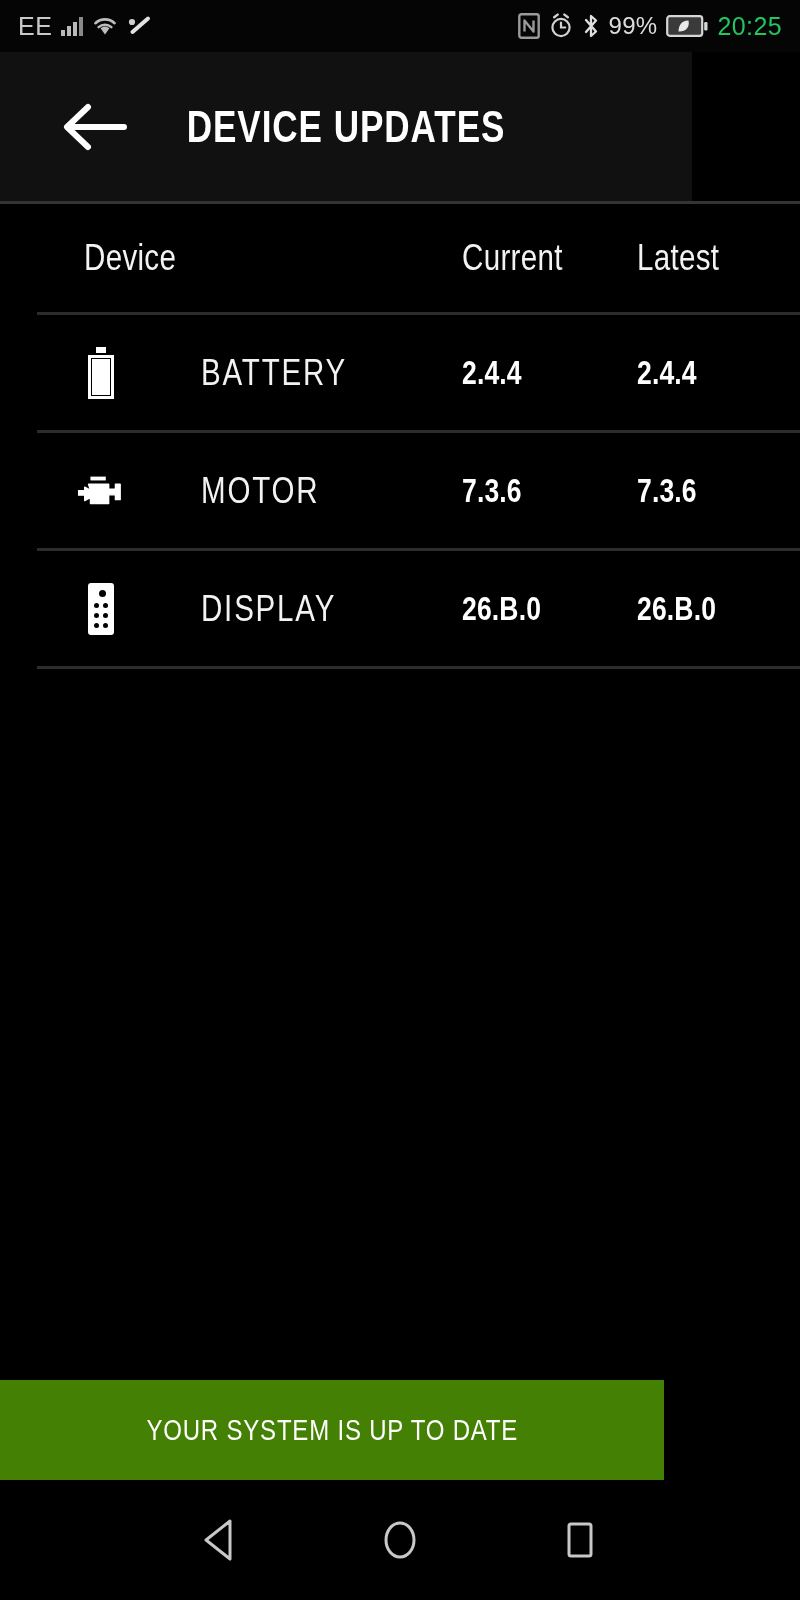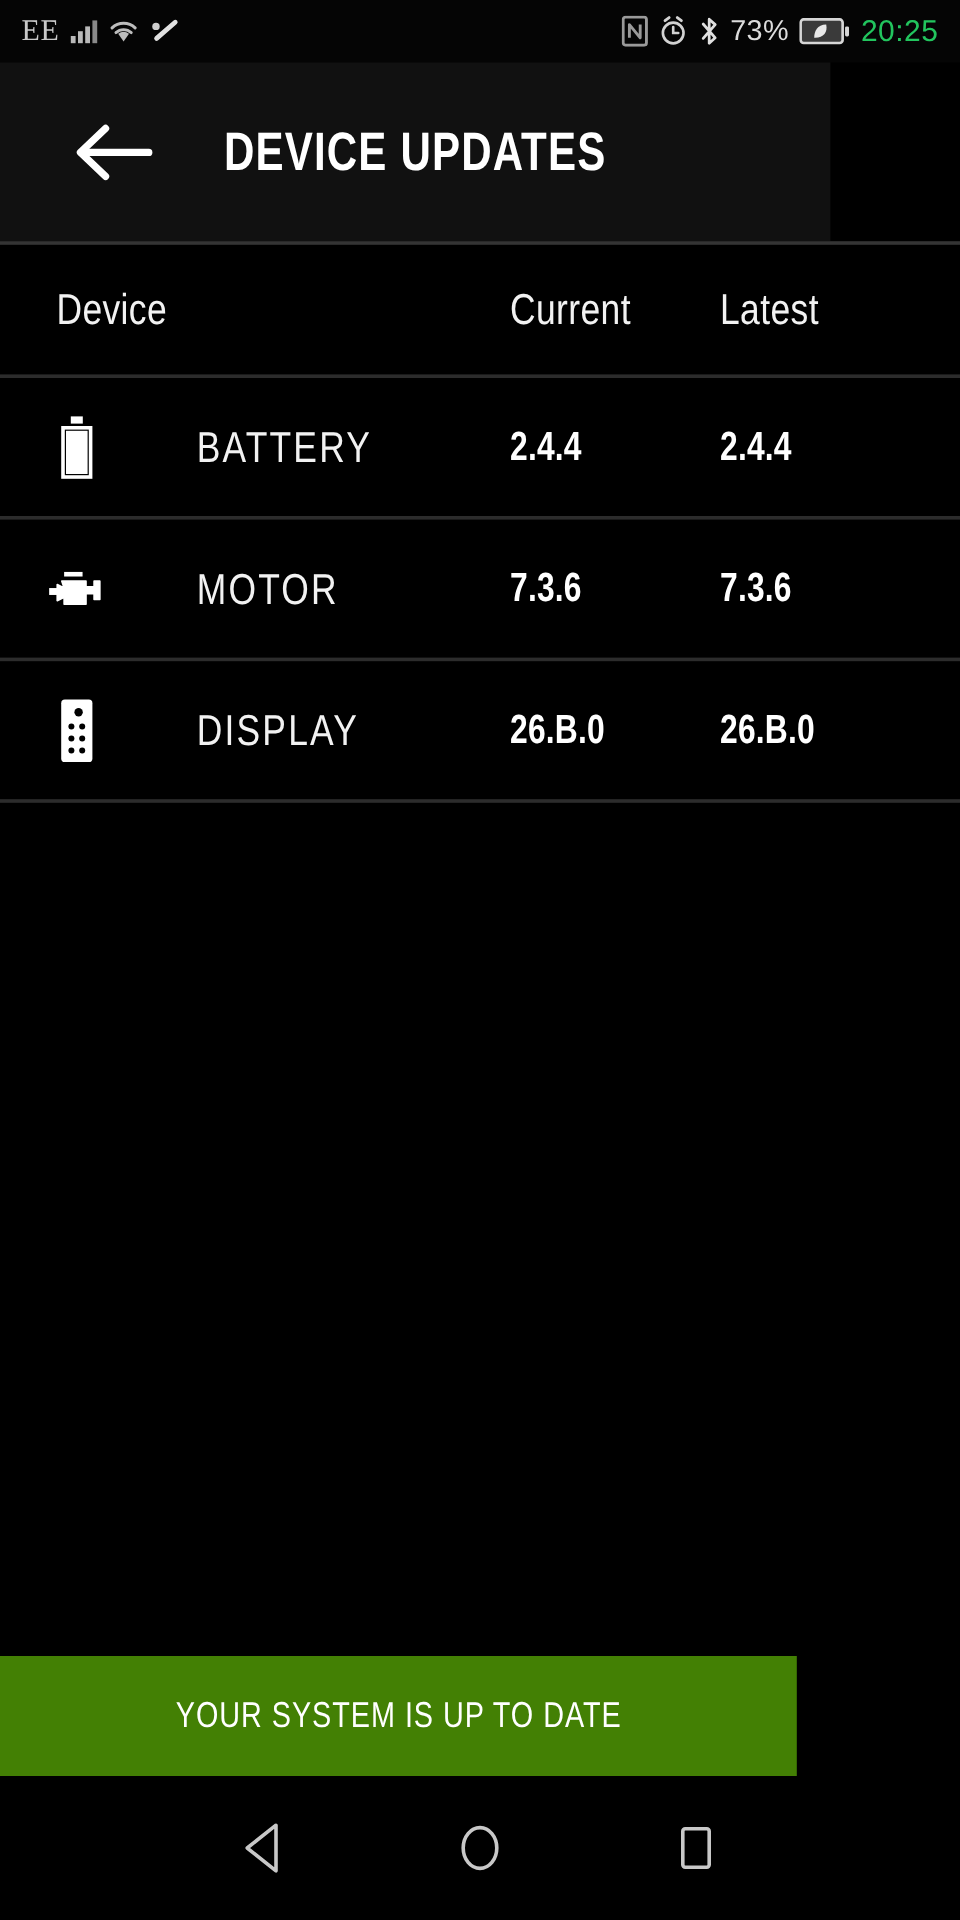--- a/index.html
+++ b/index.html
@@ -15,21 +15,21 @@
   .statusbar{
     position:absolute; left:0; top:0; width:800px; height:52px;
     background:#050505;
     display:flex; align-items:center; justify-content:space-between;
     padding:0 18px;
   }
   .sb-left{ display:flex; align-items:center; gap:9px; }
   .sb-right{ display:flex; align-items:center; gap:9px; }
   .carrier{
     color:#c9c9c9; font-size:25px; letter-spacing:.5px;
-    font-family:Liberation Serif, serif;
+    font-family:Liberation Sans, sans-serif;
   }
   .sb-text{ color:#dcdcdc; font-size:24px; letter-spacing:.3px; }
   .clock{ color:#22c55e; font-size:25px; letter-spacing:.4px; }
 
   .signal{ display:flex; align-items:flex-end; gap:2px; height:20px; }
   .signal i{ width:4px; background:#b9b9b9; display:block; }
   .signal i:nth-child(1){ height:6px; }
   .signal i:nth-child(2){ height:10px; }
   .signal i:nth-child(3){ height:14px; }
   .signal i:nth-child(4){ height:19px; background:#8a8a8a; }
@@ -54,21 +54,21 @@
     font-weight:bold;
     letter-spacing:1.2px;
     transform:scaleX(0.78);
     font-family:"Liberation Sans Narrow","Liberation Sans", sans-serif;
   }
   .divider{
     position:absolute; left:0; width:800px; height:3px; background:#343434;
   }
 
   
-  .table{ position:absolute; left:0; top:204px; width:800px; }
+  .table{ position:absolute; left:0; top:204px; width:800px;padding-left:37px; }
   .row{
     position:relative; width:800px;
     display:flex; align-items:center;
     border-bottom:3px solid #2c2c2c;
   }
   .row.header{ height:111px; }
   .row.data{ height:118px;gap:48px; }
 
   .col-icon{ width:48px; margin-left:40px; display:flex; align-items:center; justify-content:center; }
   .col-current{ position:absolute; left:425px; }
@@ -181,21 +181,21 @@
           <path d="M12 9.5 V14.5 H16.2" stroke="#d2d2d2" stroke-width="2.2" fill="none" stroke-linecap="round"></path>
           <path d="M5.2 4.2 L8.6 1.6" stroke="#d2d2d2" stroke-width="2.4" stroke-linecap="round"></path>
           <path d="M18.8 4.2 L15.4 1.6" stroke="#d2d2d2" stroke-width="2.4" stroke-linecap="round"></path>
         </svg>
       </span>
       <span>
         <svg class="icon-svg" width="18" height="26" viewBox="0 0 18 26">
           <path d="M4 7 L14 18.5 L9 23 V3 L14 7.5 L4 19" stroke="#e0e0e0" stroke-width="2.3" fill="none" stroke-linejoin="round" stroke-linecap="round"></path>
         </svg>
       </span>
-      <span class="sb-text">73%</span>
+      <span class="sb-text">99%</span>
       <span>
         <svg class="icon-svg" width="42" height="24" viewBox="0 0 42 24">
           <rect x="1.2" y="2.2" width="35" height="19.6" rx="2.5" stroke="#d6d6d6" stroke-width="2.2" fill="#3a3a3a"></rect>
           <rect x="38.2" y="8" width="3.3" height="8.4" rx="1.2" fill="#d6d6d6"></rect>
           <path d="M22.5 6.4 C15 6.4 12.5 12 12.5 17.4 C20 17.8 24 12.8 22.5 6.4 Z" fill="#e8e8e8"></path>
         </svg>
       </span>
       <span class="clock">20:25</span>
     </div>
   </div>

